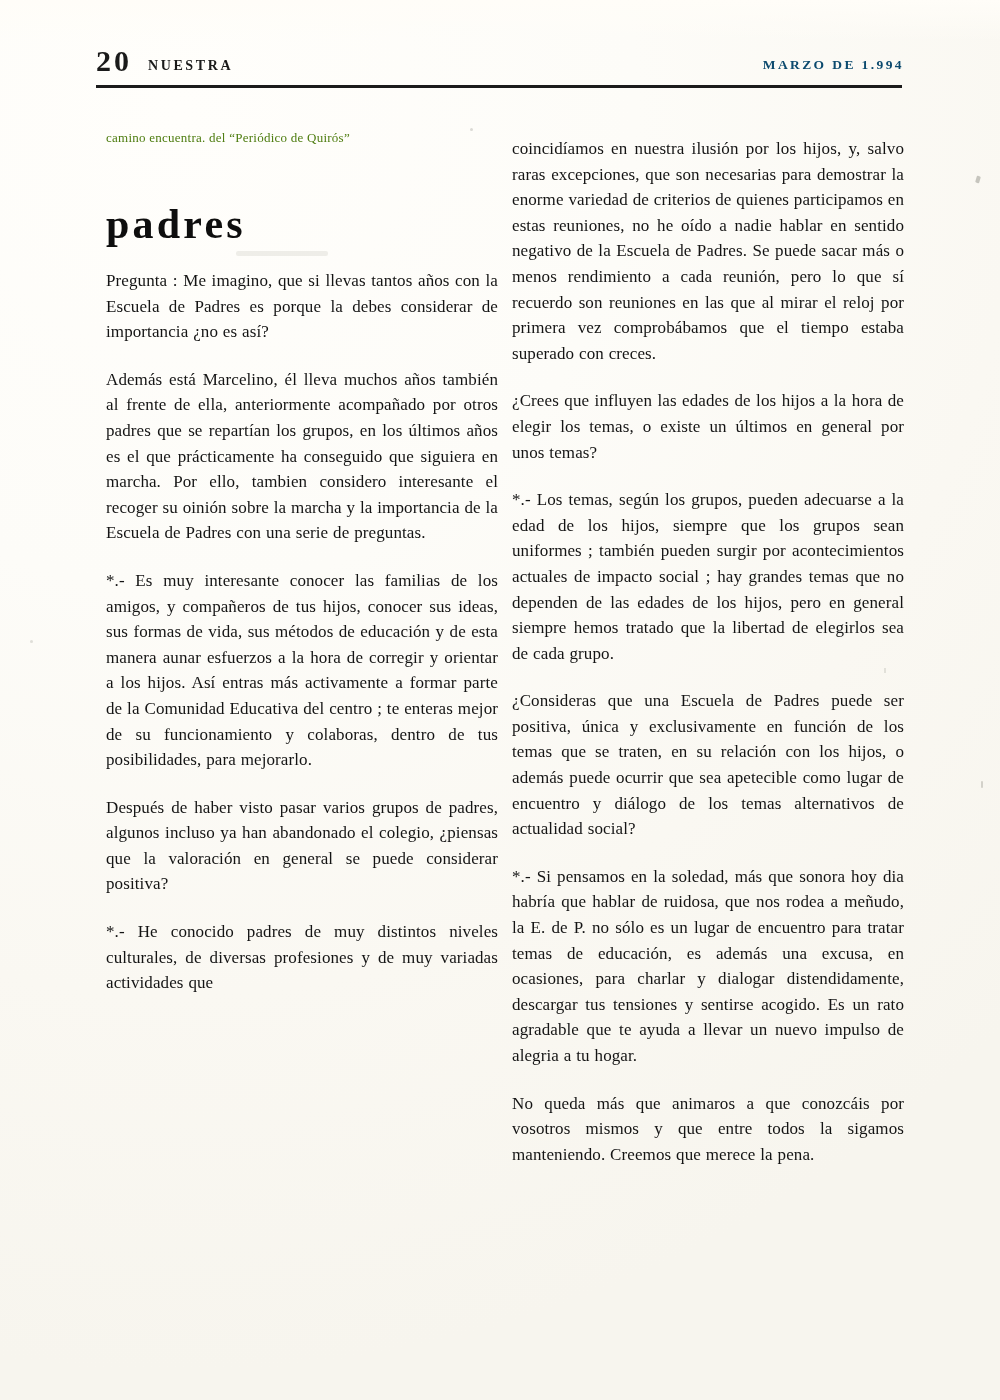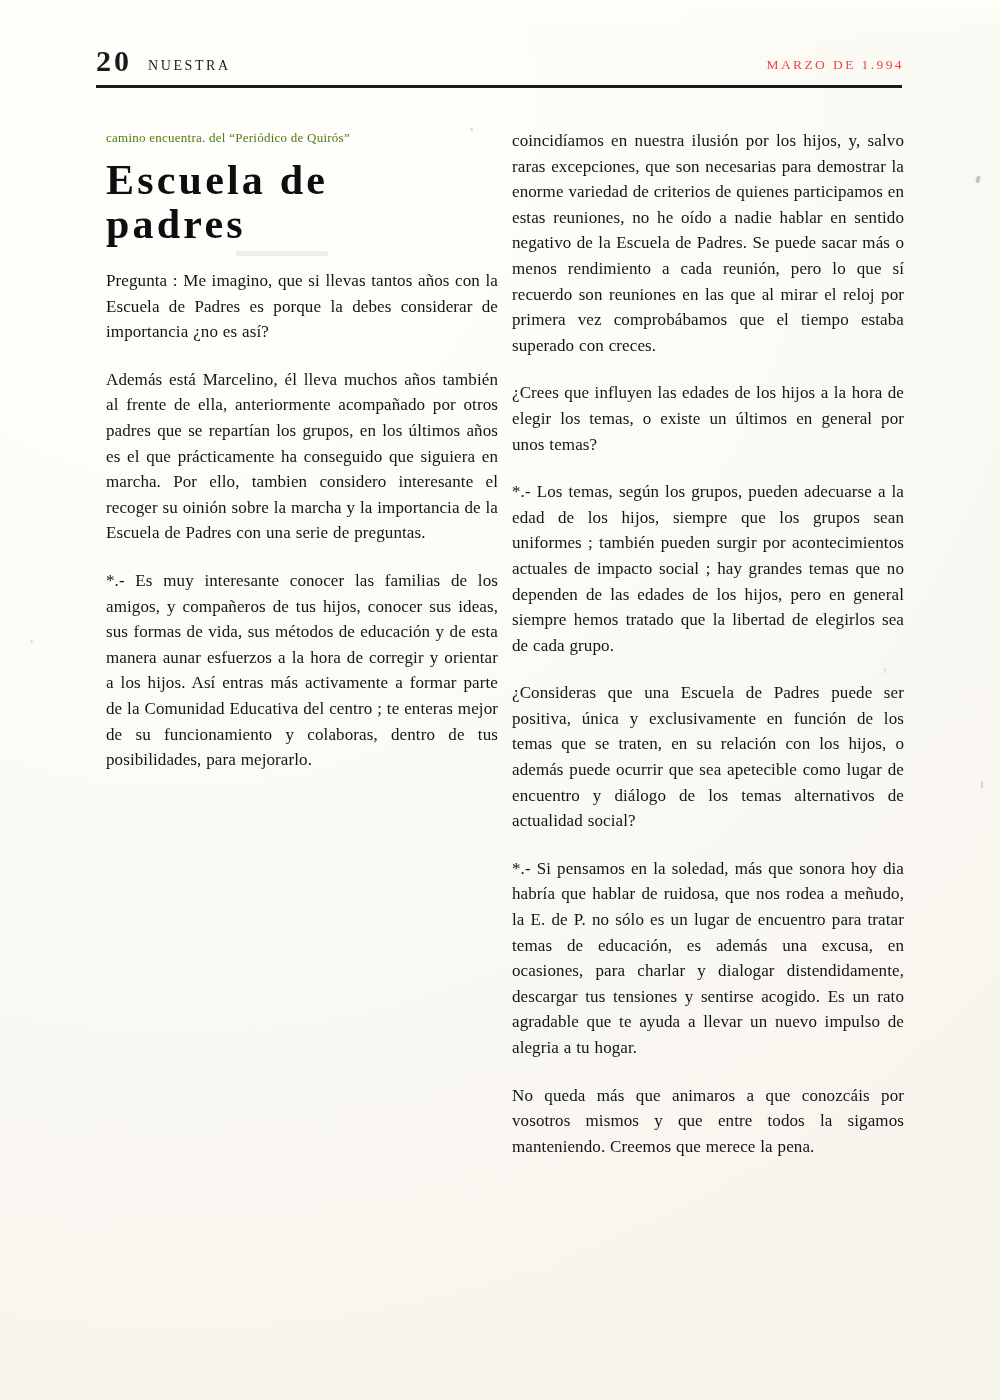--- a/index.html
+++ b/index.html
@@ -28,27 +28,27 @@
   .masthead{
     position:absolute;left:96px;top:50px;width:808px;height:40px;
   }
   .folio{
     position:absolute;left:0;top:-6px;
     font-family:"Liberation Serif","DejaVu Serif",serif;
     font-size:30px;font-weight:700;letter-spacing:3px;color:#1a1a1a;
   }
   .masthead-title{
     position:absolute;left:52px;top:8px;
-    font-size:14px;font-weight:400;letter-spacing:2.6px;color:#1a1a1a;
+    font-size:14px;font-weight:700;letter-spacing:2.6px;color:#1a1a1a;
     font-variant:small-caps;
     text-transform:uppercase;
   }
   .masthead-date{
     position:absolute;right:0;top:7px;
-    font-size:13.5px;font-weight:400;letter-spacing:2.4px;color:#ef4444;
+    font-size:13.5px;font-weight:700;letter-spacing:2.4px;color:#0c4a6e;
     text-transform:uppercase;
   }
   .rule{
     position:absolute;left:96px;top:85px;width:806px;height:3px;
     background:#1b1b1b;
   }
 
   
   .col{
     position:absolute;top:128px;width:392px;
@@ -71,21 +71,21 @@
     letter-spacing:1.1px;
     margin:4px 0 0 0;color:#101010;
   }
   .body-p{
     font-size:17px;line-height:25.6px;
     text-align:justify;
     letter-spacing:.1px;
     margin:22px 0 0 0;color:#141414;
     word-spacing:.5px;
   }
-  .col-right .body-p:first-child{margin-top:0;}
+  .col-right .body-p:first-child{margin-top:8px;}
 
   
   .speck{position:absolute;background:#9a9a92;opacity:.55;}
   .s1{left:976px;top:176px;width:4px;height:7px;transform:rotate(16deg);border-radius:1px;}
   .s2{left:981px;top:781px;width:2px;height:7px;border-radius:1px;opacity:.4;}
   .s3{left:470px;top:128px;width:3px;height:3px;border-radius:50%;opacity:.35;}
   .s4{left:236px;top:251px;width:92px;height:5px;opacity:.16;border-radius:2px;}
   .s5{left:30px;top:640px;width:3px;height:3px;border-radius:50%;opacity:.3;}
   .s6{left:884px;top:668px;width:2px;height:5px;opacity:.25;}
 </style>
@@ -100,27 +100,29 @@
   <div class="masthead">
     <span class="folio">20</span>
     <span class="masthead-title">NUESTRA</span>
     <span class="masthead-date">MARZO DE 1.994</span>
   </div>
   <div class="rule"></div>
 
   <div class="col col-left">
     <p class="kicker">camino encuentra. del “Periódico de Quirós”</p>
     <h1 class="headline">
-      <span>Escuela de</span><br>
+      <br>
       <span>padres</span>
     </h1>
 
     <p class="body-p">Pregunta : Me imagino, que si llevas tantos años con la Escuela de Padres es porque la debes considerar de importancia ¿no es así?</p>
     <p class="body-p">Además está Marcelino, él lleva muchos años también al frente de ella, anteriormente acompañado por otros padres que se repartían los grupos, en los últimos años es el que prácticamente ha conseguido que siguiera en marcha. Por ello, tambien considero interesante el recoger su oinión sobre  la marcha y la importancia de la Escuela de Padres con una serie de preguntas.</p>
     <p class="body-p">*.-  Es muy interesante conocer las familias de los amigos, y compañeros de tus hijos, conocer sus ideas, sus formas de vida, sus métodos de educación y de esta manera aunar esfuerzos a la hora de corregir y orientar a los hijos.  Así entras más activamente a formar parte de la Comunidad Educativa del centro ; te enteras mejor de su funcionamiento y colaboras, dentro de tus posibilidades, para mejorarlo.</p>
+    <p class="body-p">Después de haber visto pasar varios grupos de  padres, algunos incluso ya han abandonado el colegio, ¿piensas que la valoración en general se puede considerar positiva?</p>
+    <p class="body-p">*.-  He conocido padres de muy distintos niveles culturales, de diversas profesiones y de muy variadas actividades que</p>
   </div>
 
   <div class="col col-right">
     <p class="body-p">coincidíamos en nuestra ilusión por los hijos, y, salvo raras excepciones, que son necesarias para demostrar la enorme variedad de criterios de quienes participamos en estas reuniones, no he oído a nadie hablar en sentido negativo de la Escuela de Padres.  Se puede sacar más o menos rendimiento a cada reunión, pero lo que sí recuerdo son reuniones en las que al mirar el reloj por primera vez comprobábamos que el tiempo estaba superado con creces.</p>
     <p class="body-p">¿Crees que influyen las edades de los hijos a la hora de elegir los temas, o existe un últimos en general por unos temas?</p>
     <p class="body-p">*.- Los temas, según los grupos, pueden adecuarse a la edad de los hijos, siempre que los grupos sean uniformes ; también pueden surgir por acontecimientos actuales de impacto social ; hay grandes temas que no dependen de las edades de los hijos, pero en general siempre hemos tratado que la libertad de elegirlos sea de cada grupo.</p>
     <p class="body-p">¿Consideras que una Escuela de Padres puede ser positiva, única y exclusivamente en función de los temas que se traten, en su relación con los hijos, o además puede ocurrir que sea apetecible como lugar de encuentro y diálogo de los temas alternativos de actualidad social?</p>
     <p class="body-p">*.-  Si pensamos en la soledad, más que sonora hoy dia habría que hablar de ruidosa, que nos rodea a meñudo, la E. de P. no sólo es un lugar de encuentro para tratar temas de educación, es además una excusa, en ocasiones, para charlar y dialogar distendidamente, descargar tus tensiones y sentirse acogido.  Es un rato agradable que te ayuda a llevar un nuevo impulso de alegria a tu hogar.</p>
     <p class="body-p">No queda más que animaros a que conozcáis por vosotros mismos y que entre todos la sigamos manteniendo. Creemos que merece la pena.</p>
   </div>

